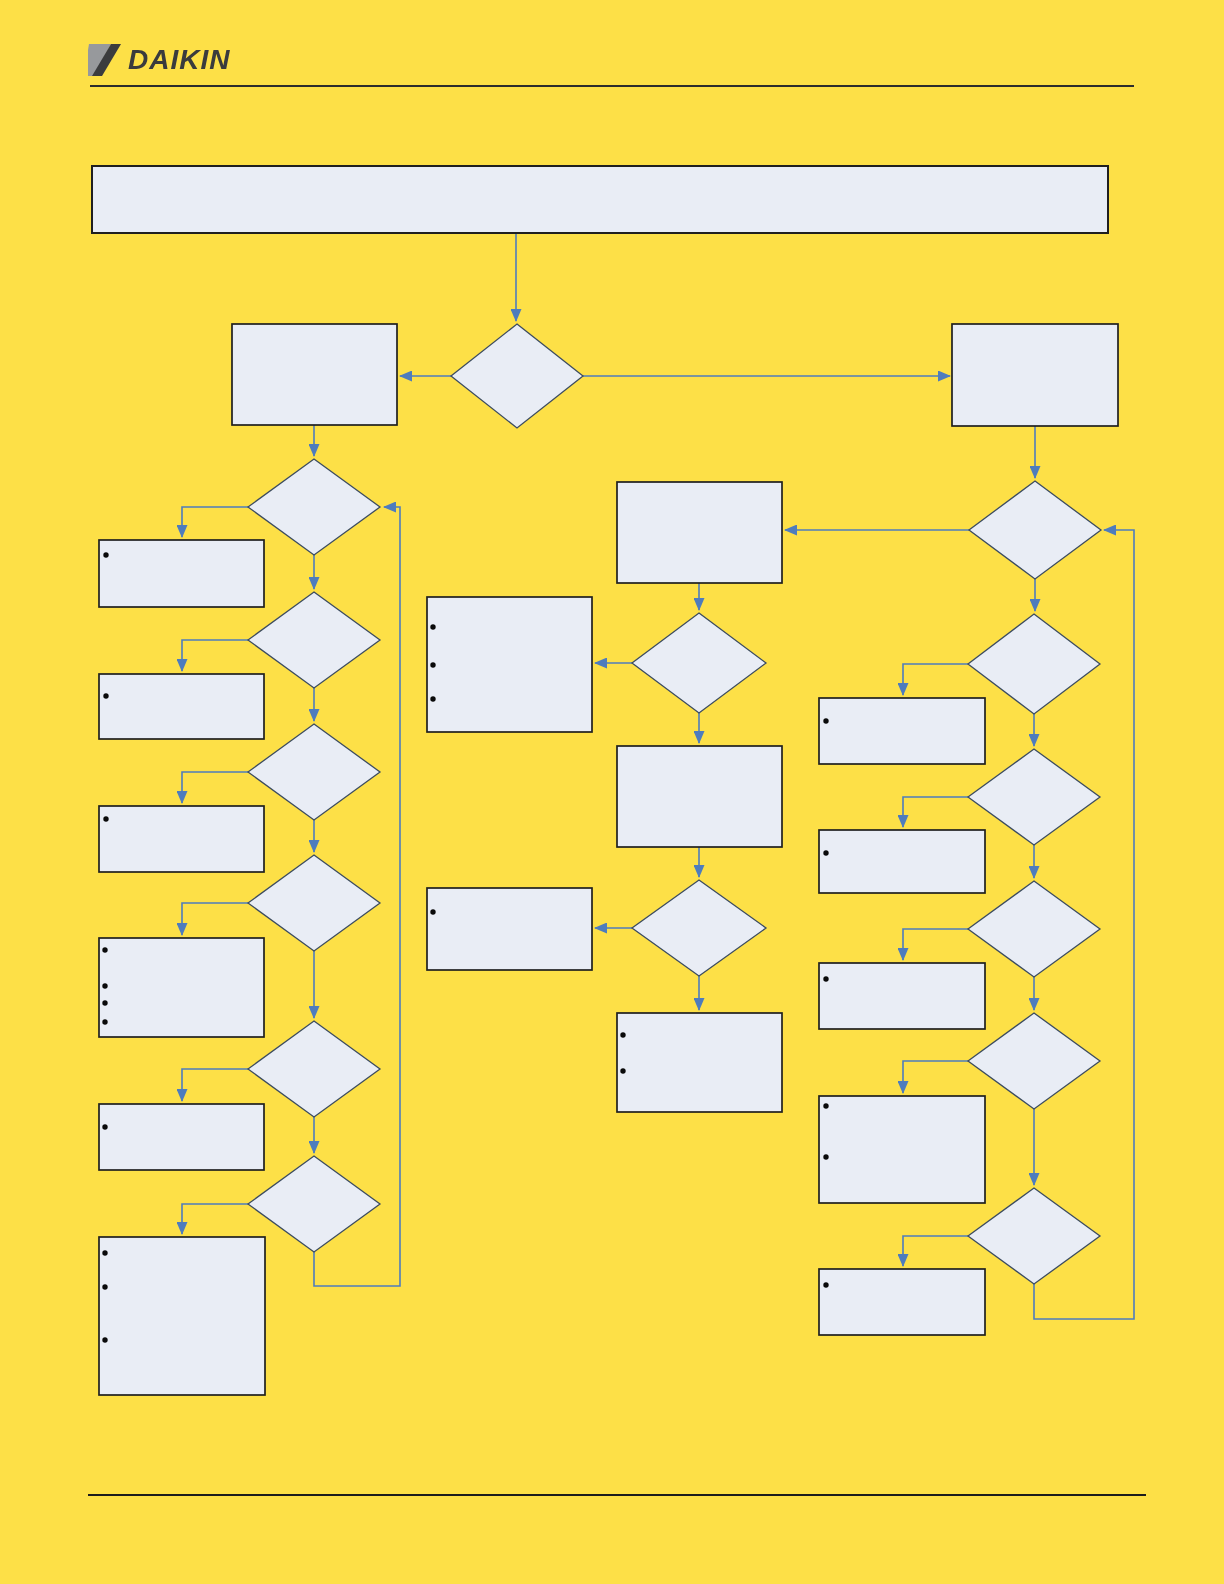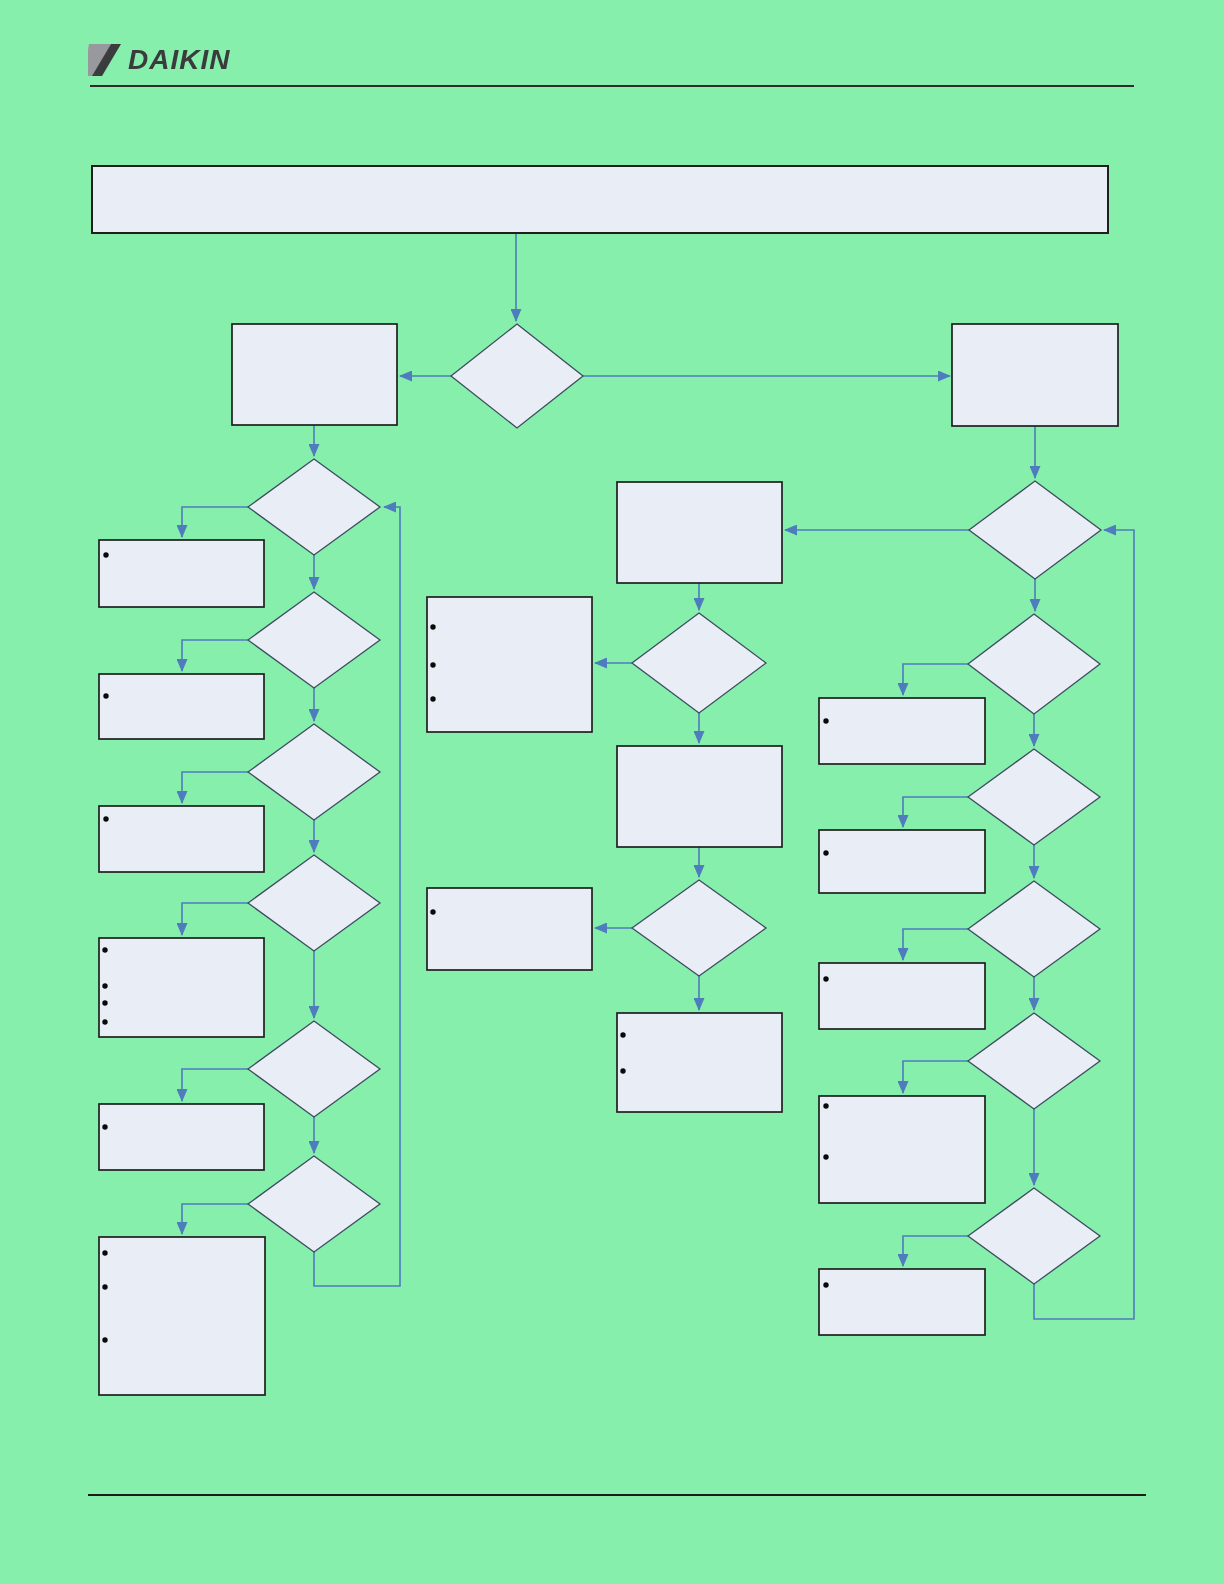--- a/index.html
+++ b/index.html
@@ -1,17 +1,17 @@
 <!DOCTYPE html>
 <html><head>
 <meta charset="utf-8">
 <style>
   html,body{margin:0;padding:0;background:#ffffff;}
   body{width:1224px;height:1584px;position:relative;font-family:"Liberation Sans",sans-serif;}
-  .page{position:absolute;inset:0;background:#86efac;}
+  .page{position:absolute;inset:0;background:#fde047;}
 
   .header-logo{position:absolute;left:88px;top:44px;display:flex;align-items:center;gap:6px;}
   .logo-text{font-family:"Liberation Sans",sans-serif;font-weight:bold;font-style:italic;
              font-size:28px;letter-spacing:1px;color:#3a3b3d;line-height:1;}
   .header-rule{position:absolute;left:90px;top:85px;width:1044px;height:2px;background:#2c2c2c;}
   .footer-rule{position:absolute;left:88px;top:1494px;width:1058px;height:2px;background:#1c1c1c;}
 
   svg.flow{position:absolute;left:0;top:0;}
   .shape-rect{fill:#e9edf5;stroke:#1f1f1f;stroke-width:1.7px;}
   .shape-banner{fill:#e9edf5;stroke:#1f1f1f;stroke-width:2px;}

